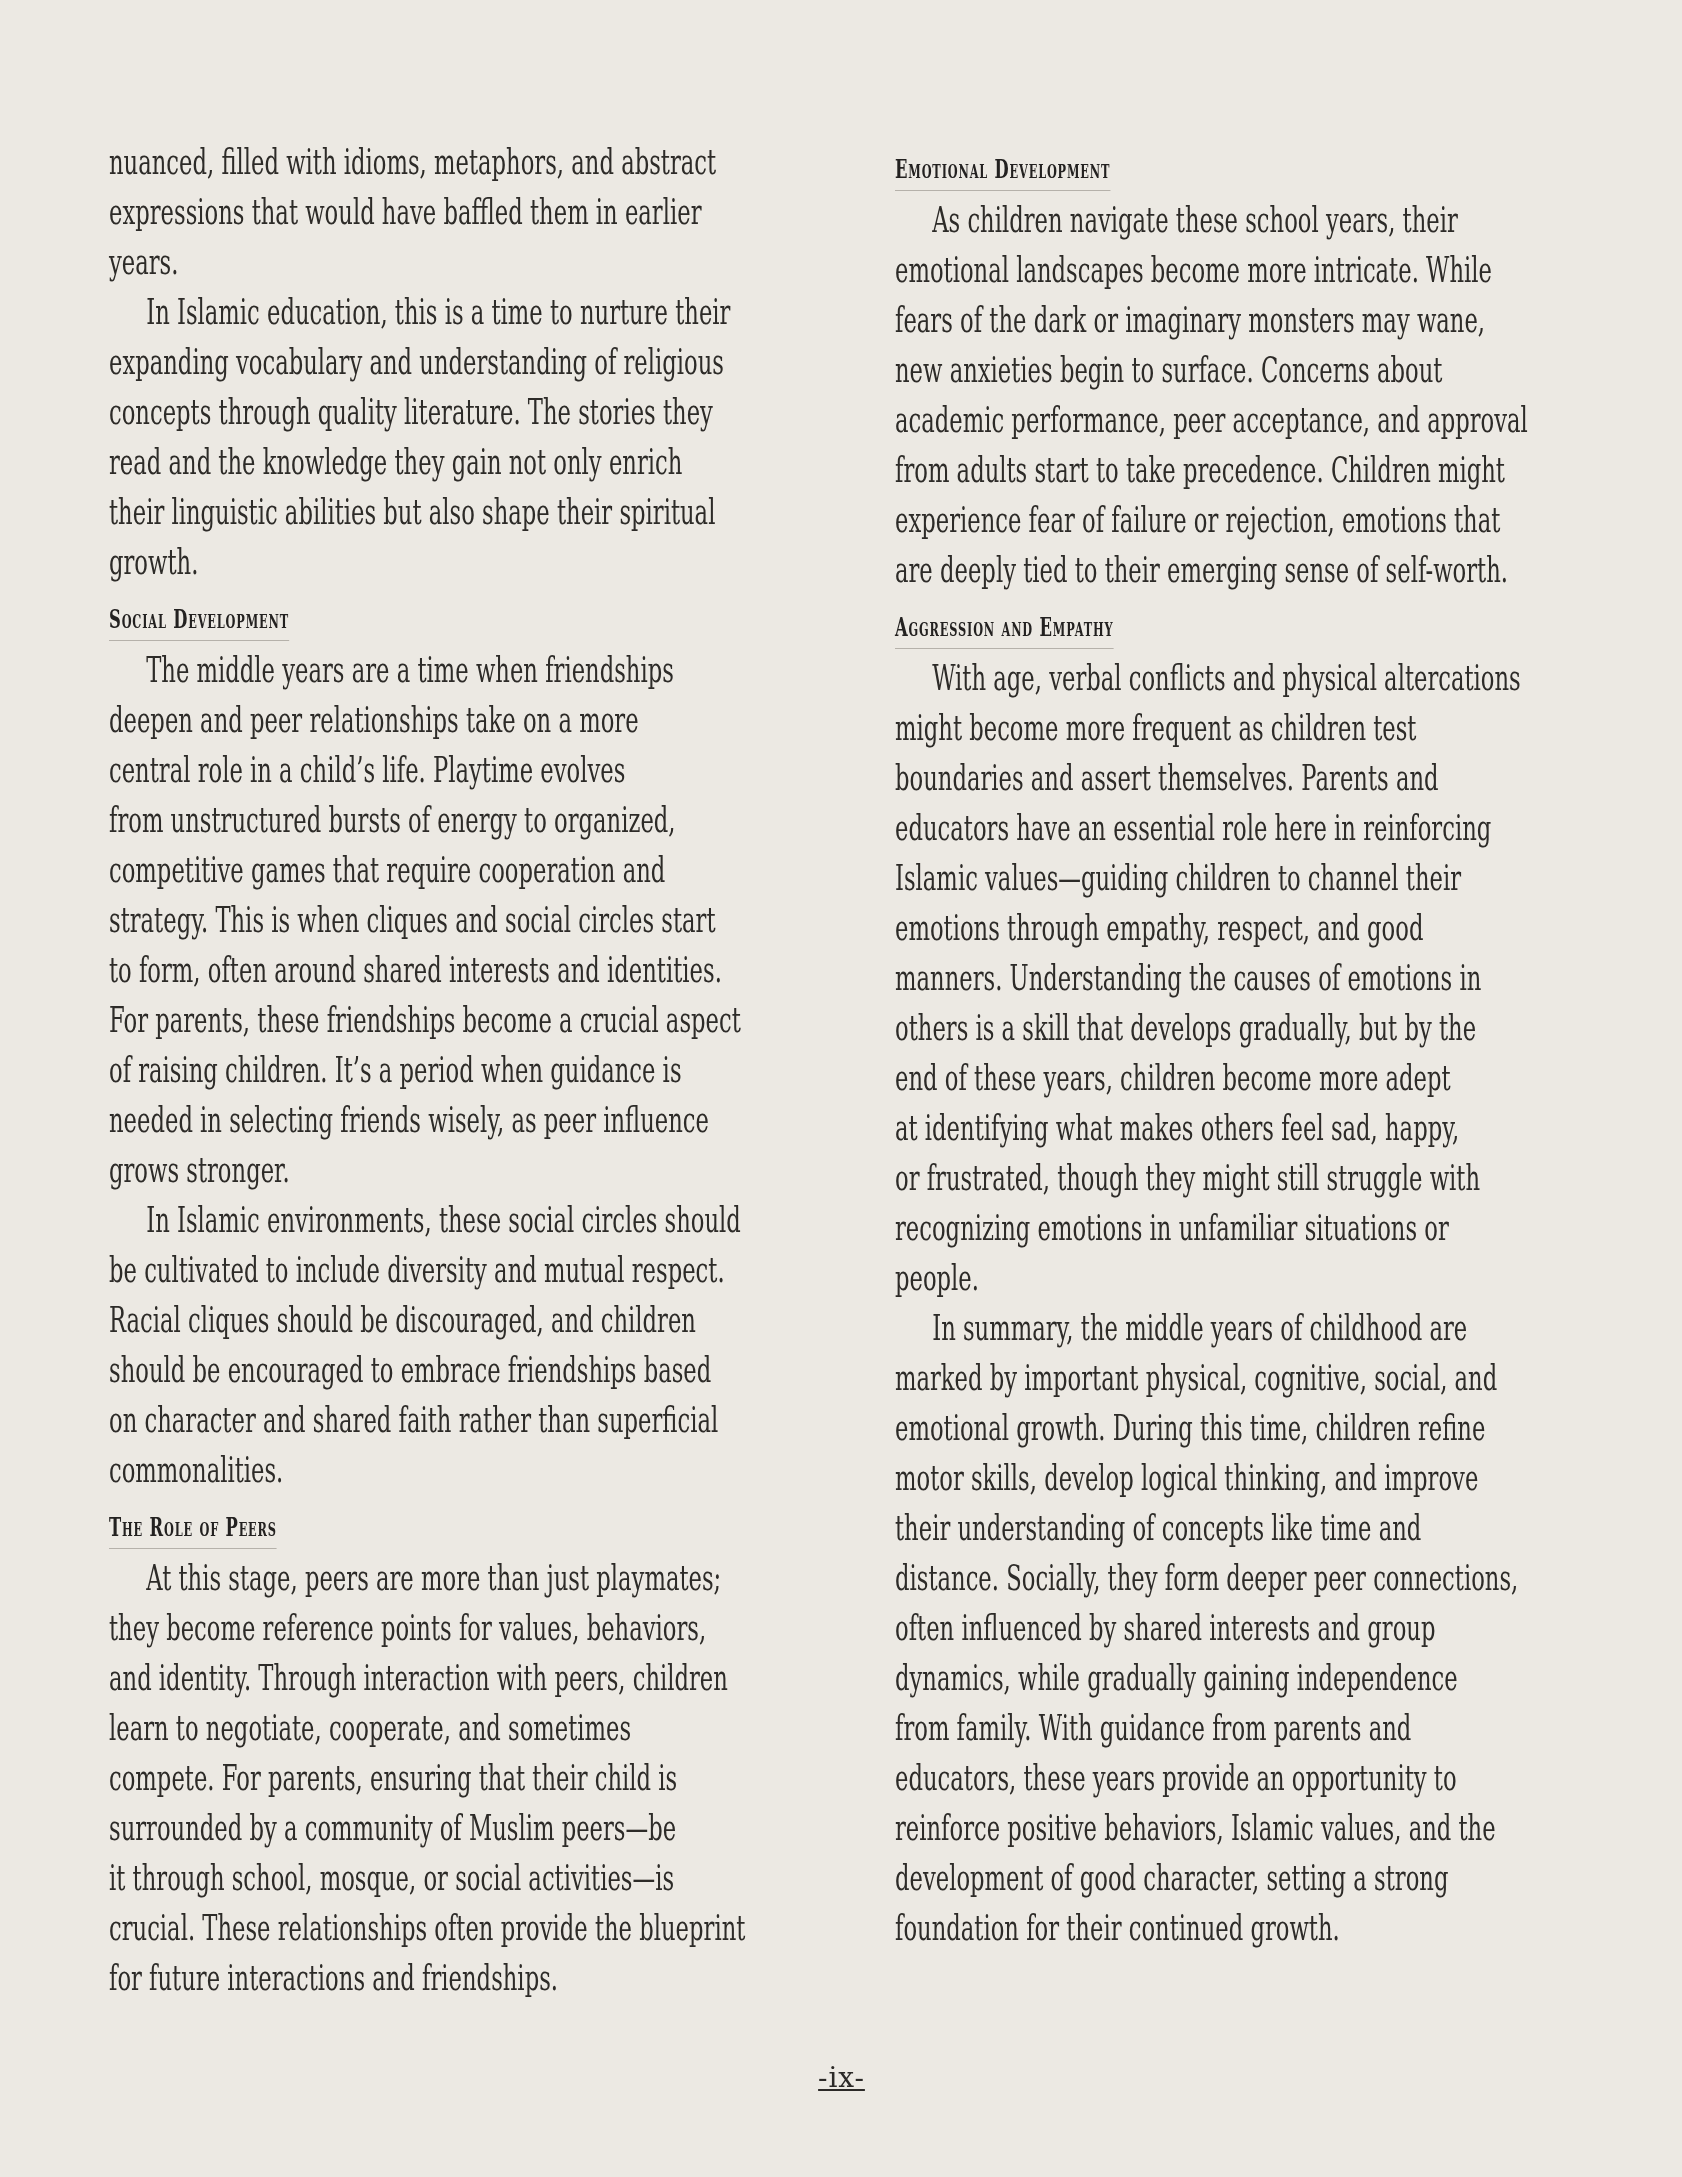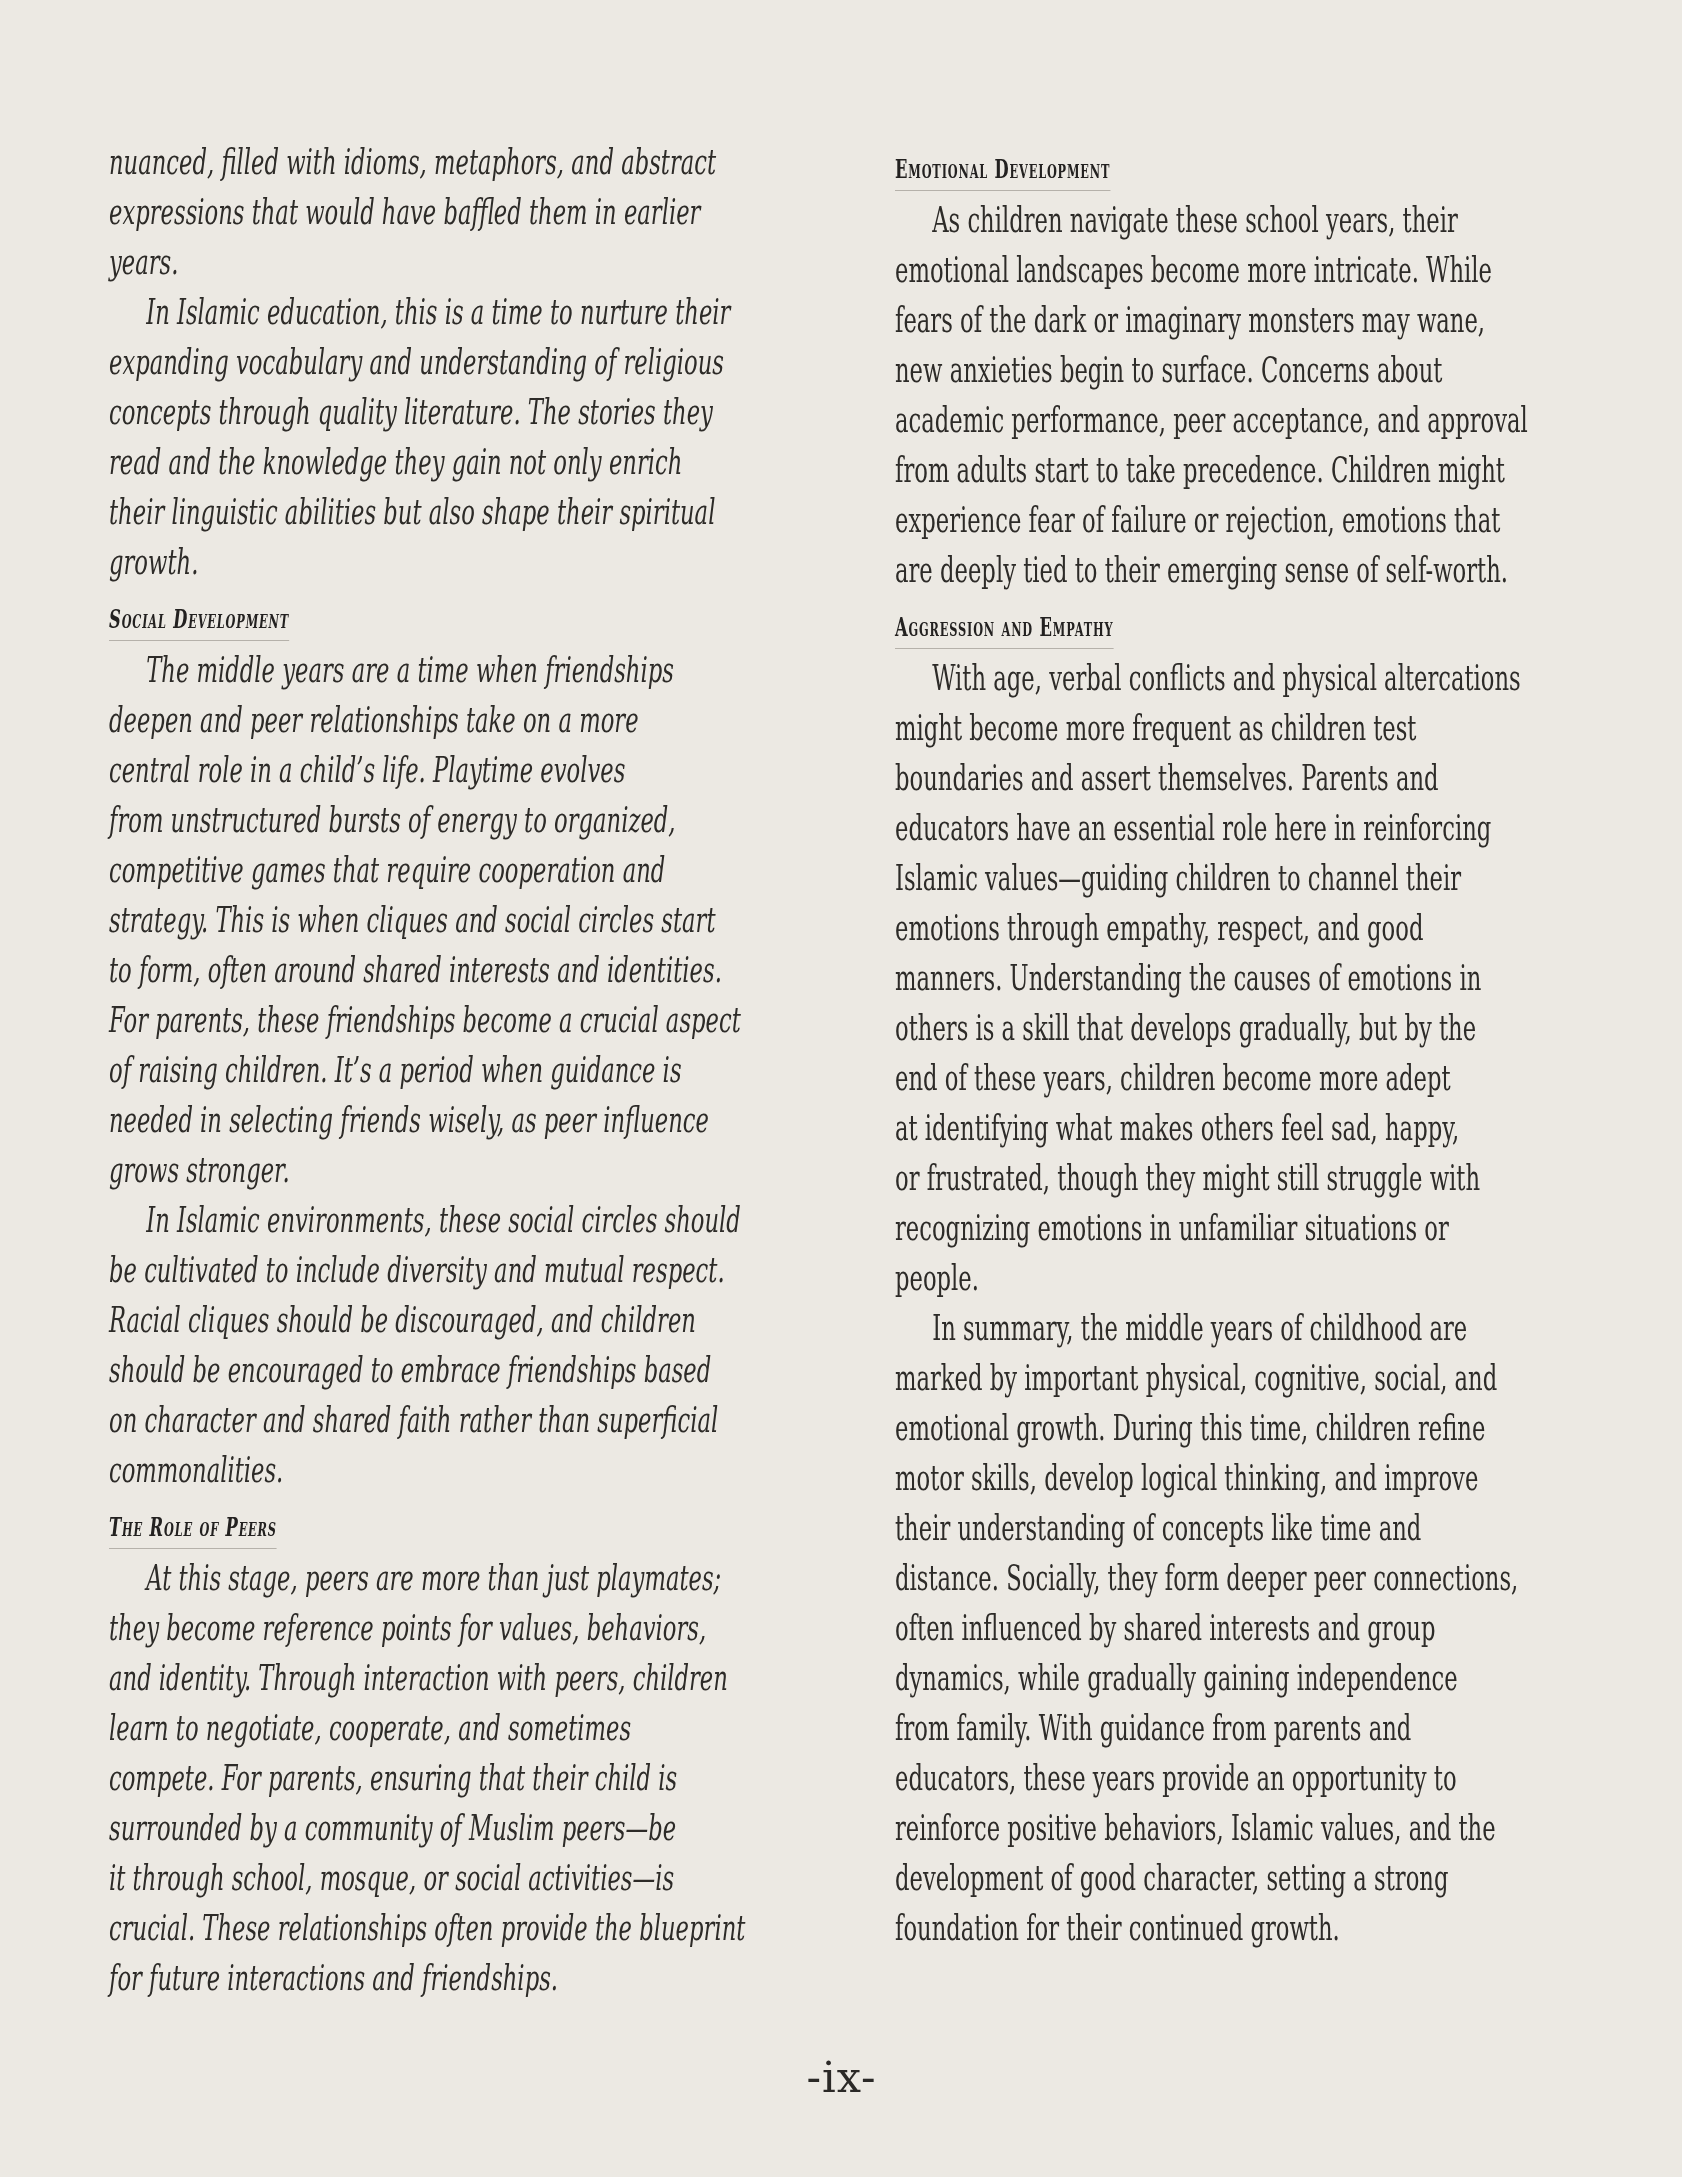--- a/index.html
+++ b/index.html
@@ -8,21 +8,21 @@
     height: 2177px;
     position: relative;
     background: #ece9e3;
     font-family: "DejaVu Serif", serif;
     overflow: hidden;
   }
   .column {
     position: absolute;
     top: 137px;
   }
-  #left-col  { left: 109px; font-style: italic; }
+  #left-col  { left: 109px; }
   #right-col { left: 895px; }
   .col-inner {
     width: 1150px;
     transform: scaleX(0.63);
     transform-origin: top left;
     color: #2d2b28;
     font-size: 36px;
     line-height: 50px;
   }
   .para {
@@ -41,24 +41,25 @@
     padding-bottom: 5.2px;
     border-bottom: 1.7px solid #b5b1aa;
     width: fit-content;
   }
   .page-number {
     position: absolute;
     left: 0;
     right: 0;
     top: 2056px;
     text-align: center;
-    font-size: 43px;
+    font-size: 28px;
     line-height: 43px;
     color: #2b2927;
     letter-spacing: 0.9px;
+    text-decoration: underline;
   }
 </style>
 </head>
 <body>
 
 <div class="column" id="left-col">
   <div class="col-inner">
       <p class="para">nuanced, filled with idioms, metaphors, and abstract
 expressions that would have baffled them in earlier
 years.</p>

